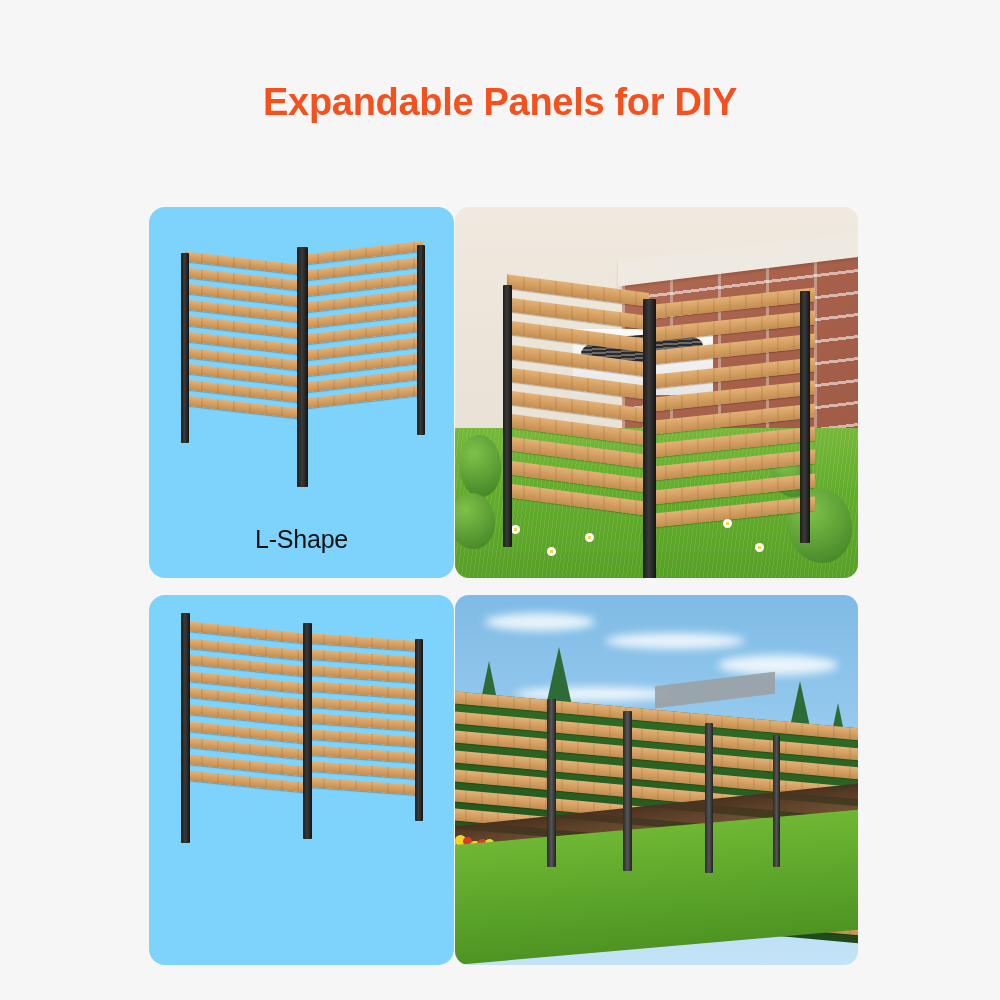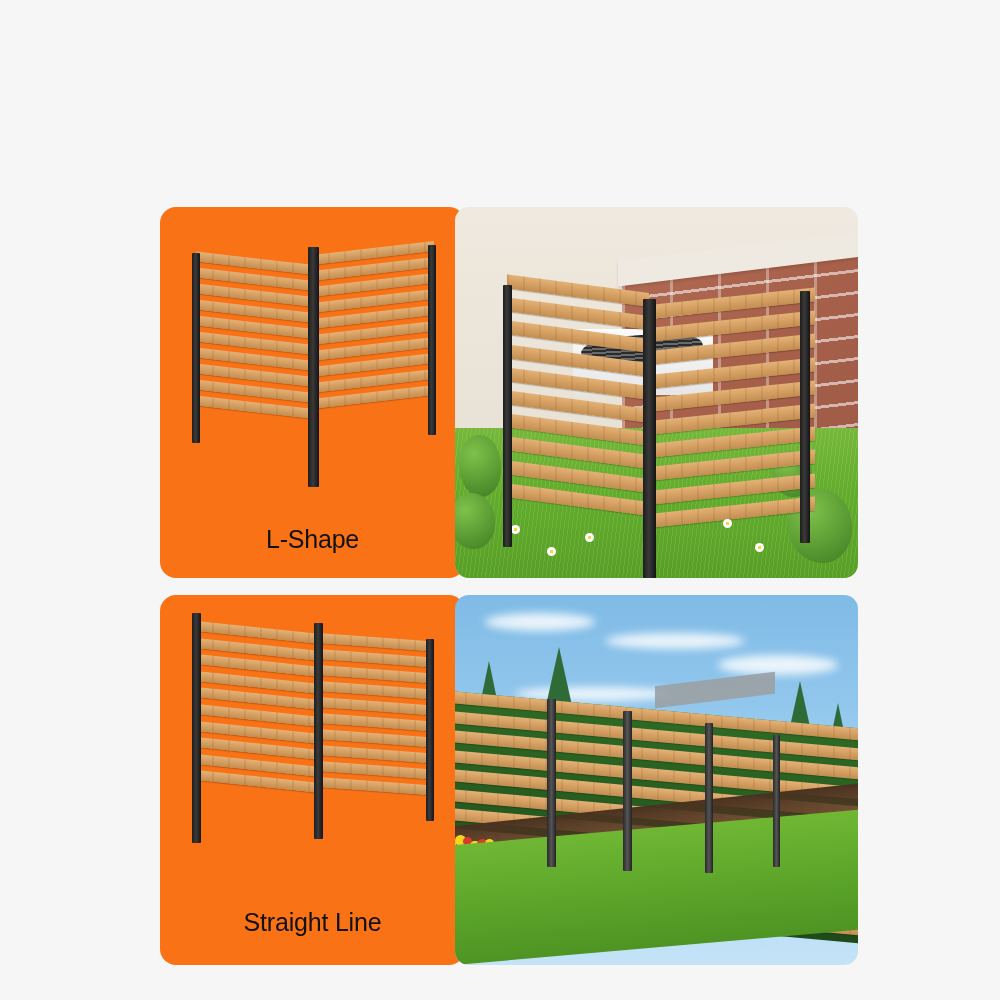--- a/index.html
+++ b/index.html
@@ -24,23 +24,23 @@
     font-stretch:condensed;
   }
   .headline .l2 { display:block; }
 
   
   .row { position:absolute; left:145px; width:713px; }
   #row-1 { top:207px; height:371px; }
   #row-2 { top:595px; height:370px; }
 
   .card {
-    position:absolute; left:15px; top:0;
+    position:absolute; left:4px; top:0;
     width:305px; height:100%;
-    background:#f97316;
+    background:#7dd3fc;
     border-radius:16px;
     overflow:hidden;
   }
   .caption {
     position:absolute; left:0; width:100%;
     bottom:24px;
     text-align:center;
     font-size:25px;
     color:#111111;
     letter-spacing:-0.2px;
@@ -171,20 +171,21 @@
   .bloom { position:absolute; border-radius:50%; }
   .ph2-roof {
     position:absolute; left:200px; top:84px; width:120px; height:22px;
     background:#9aa0a4; transform:skewY(-7deg); opacity:.9;
   }
 </style>
 </head>
 <body>
 
 <div class="headline">
+  <span class="l1">Expandable Panels for DIY</span>
 </div>
 
 <div class="row" id="row-1">
 
   <div class="card">
     <div class="illu" id="illu-l">
         <div class="slatwrapL" style="position: absolute; left: 36px; top: 58px; width: 118px; height: 160px; transform: skewY(6.5deg); transform-origin: right top;">
           <div class="slat" style="top: 0px; height: 10px;"></div>
           <div class="slat" style="top: 16px; height: 10px;"></div>
           <div class="slat" style="top: 32px; height: 10px;"></div>
@@ -295,21 +296,20 @@
           <div class="slat" style="top: 80px; height: 10px;"></div>
           <div class="slat" style="top: 96px; height: 10px;"></div>
           <div class="slat" style="top: 112px; height: 10px;"></div>
           <div class="slat" style="top: 128px; height: 10px;"></div>
           <div class="slat" style="top: 144px; height: 10px;"></div>
         </div>
         <div class="post" style="left: 32px; top: 18px; width: 9px; height: 230px;"></div>
         <div class="post" style="left: 154px; top: 28px; width: 9px; height: 216px;"></div>
         <div class="post" style="left: 266px; top: 44px; width: 8px; height: 182px;"></div>
       </div>
-    <div class="caption">Straight Line</div>
   </div>
 
   <div class="photo">
     <div class="ph2-sky"></div>
 
     <div class="cloud" style="left:30px;  top:18px;  width:110px; height:18px;"></div>
     <div class="cloud" style="left:150px; top:38px;  width:140px; height:16px;"></div>
     <div class="cloud" style="right:20px; top:60px;  width:120px; height:20px;"></div>
     <div class="cloud" style="left:60px;  top:92px;  width:160px; height:14px;"></div>
 

